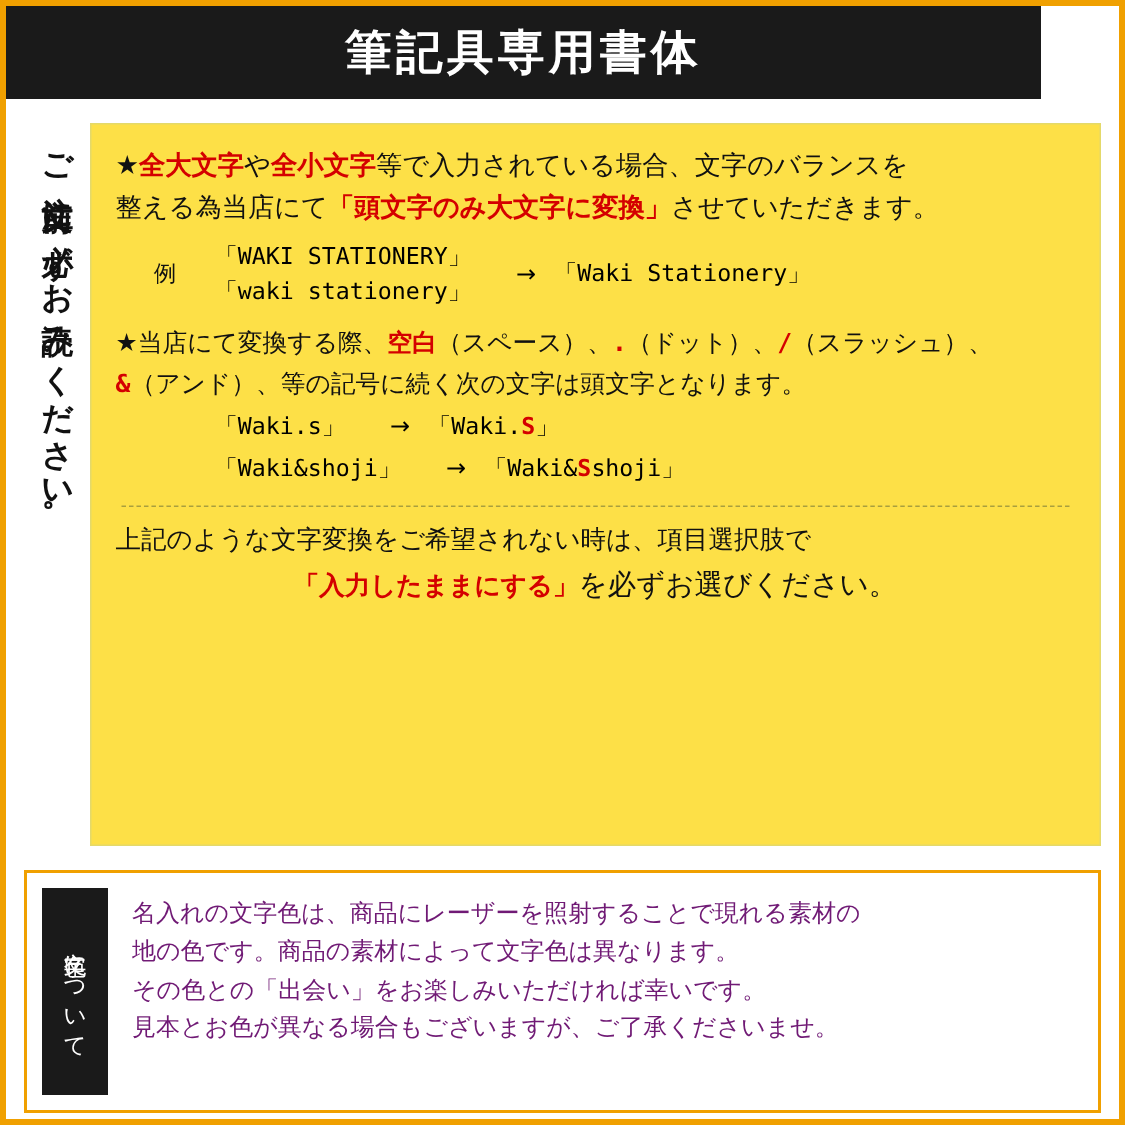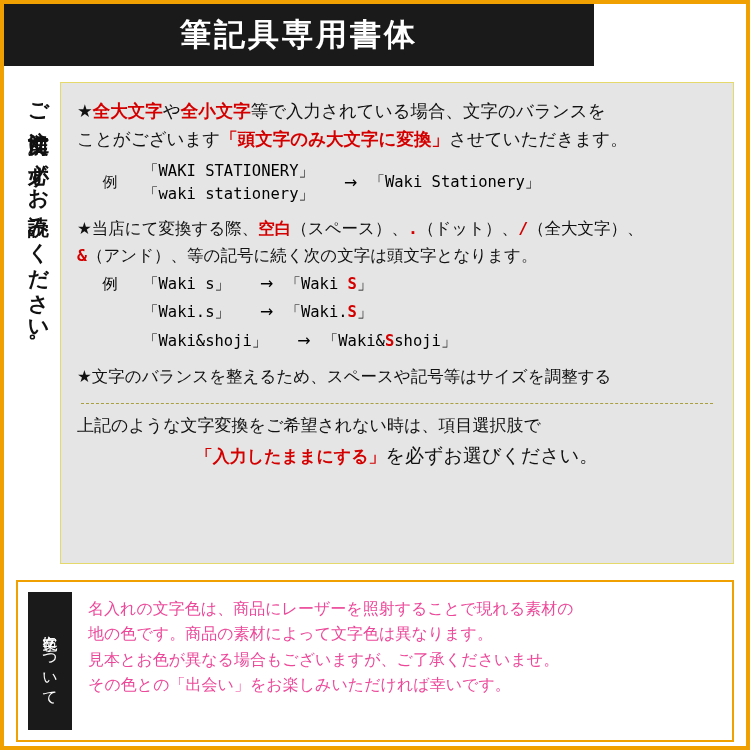--- a/index.html
+++ b/index.html
@@ -12,21 +12,21 @@
   .page{
     position:relative;
     width:750px;height:750px;
     box-sizing:border-box;
     border:4px solid #f0a000;
     background:#ffffff;
   }
   
   .header{
     position:absolute;left:0;top:0;
-    width:590px;height:62px;
+    width:690px;height:62px;
     background:#1a1a1a;
     display:flex;align-items:center;justify-content:center;
   }
   .header-title{
     color:#ffffff;
     font-size:31px;
     font-weight:bold;
     letter-spacing:3px;
   }
   
@@ -56,21 +56,21 @@
     text-orientation:upright;
     font-size:21px;
     font-weight:bold;
     color:#111;
     letter-spacing:2px;
     line-height:1.18;
   }
   
   .yellow-panel{
     flex:1 1 auto;
-    background:#e5e5e5;
+    background:#fde047;
     border:1px solid #e4d96a;
     box-sizing:border-box;
     padding:14px 16px 10px 16px;
     position:relative;
   }
   .ln{
     font-size:16.5px;
     line-height:1.62;
     color:#111;
     margin:0;
@@ -152,21 +152,21 @@
     text-orientation:upright;
     font-size:15px;
     letter-spacing:1px;
     line-height:1.2;
   }
   .bottom-text{
     flex:1 1 auto;
     padding:14px 14px 10px 16px;
     font-size:16px;
     line-height:1.58;
-    color:#ec4899;
+    color:#701a75;
   }
   .bottom-text p{margin:0;white-space:nowrap;}
 </style>
 </head>
 <body>
 
 <div class="page">
 
   <div class="header">
     <div class="header-title">筆記具専用書体</div>
@@ -180,72 +180,68 @@
         <span>ご注文前に必ずお読みください。</span>
       </div>
 
       <div class="yellow-panel">
 
         <p class="ln big">
           <span>★</span><span class="red">全大文字</span><span>や</span><span class="red">全小文字</span><span>等で入力されている場合、文字のバランスを</span>
         </p>
 
         <p class="ln big">
-          <span>ことがございます</span><span class="red">「頭文字のみ大文字に変換」</span><span>させていただきます。</span>
+          <span>整える為当店にて</span><span class="red">「頭文字のみ大文字に変換」</span><span>させていただきます。</span>
         </p>
 
 
         <div class="example-block">
           <div class="ex-label">例</div>
           <div class="ex-col">
             <div class="mono">「WAKI STATIONERY」</div>
             <div class="mono">「waki stationery」</div>
           </div>
           <div class="ex-arrow">→</div>
           <div class="ex-right mono">「Waki Stationery」</div>
         </div>
 
         <p class="ln">
-          <span>★当店にて変換する際、</span><span class="red">空白</span><span>（スペース）、</span><span class="red mono">.</span><span>（ドット）、</span><span class="red mono">/</span><span>（全大文字）、</span>
+          <span>★当店にて変換する際、</span><span class="red">空白</span><span>（スペース）、</span><span class="red mono">.</span><span>（ドット）、</span><span class="red mono">/</span><span>（スラッシュ）、</span>
         </p>
 
         <p class="ln">
           <span class="red mono">&amp;</span><span>（アンド）、等の記号に続く次の文字は頭文字となります。</span>
         </p>
 
         <div>
-          <div class="sub-ex">
-            <span class="exlbl">例</span><span class="mono">「Waki s」</span><span class="ex-arrow">→</span><span class="mono">「Waki </span><span class="mono red">S</span><span class="mono">」</span>
-          </div>
           <div class="sub-ex">
             <span class="indent"></span><span class="mono">「Waki.s」</span><span class="ex-arrow">→</span><span class="mono">「Waki.</span><span class="mono red">S</span><span class="mono">」</span>
           </div>
           <div class="sub-ex">
             <span class="indent"></span><span class="mono">「Waki&amp;shoji」</span><span class="ex-arrow">→</span><span class="mono">「Waki&amp;</span><span class="mono red">S</span><span class="mono">shoji」</span>
           </div>
         </div>
 
-        <p class="ln" style="margin-top:10px;">★文字のバランスを整えるため、スペースや記号等はサイズを調整する</p>
 
         <hr class="dashed">
 
         <p class="closing1">上記のような文字変換をご希望されない時は、項目選択肢で</p>
         <p class="closing2">
           <span class="hl">「入力したままにする」</span><span>を必ずお選びください。</span>
         </p>
 
       </div>
     </div>
 
     <div class="bottom-box">
       <div class="tab">
         <span>文字色について</span>
       </div>
       <div class="bottom-text">
         <p>名入れの文字色は、商品にレーザーを照射することで現れる素材の</p>
         <p>地の色です。商品の素材によって文字色は異なります。</p>
+        <p>その色との「出会い」をお楽しみいただければ幸いです。</p>
         <p>見本とお色が異なる場合もございますが、ご了承くださいませ。</p>
-        <p>その色との「出会い」をお楽しみいただければ幸いです。</p>
       </div>
     </div>
 
   </div>
 </div>
 
 </body></html>

